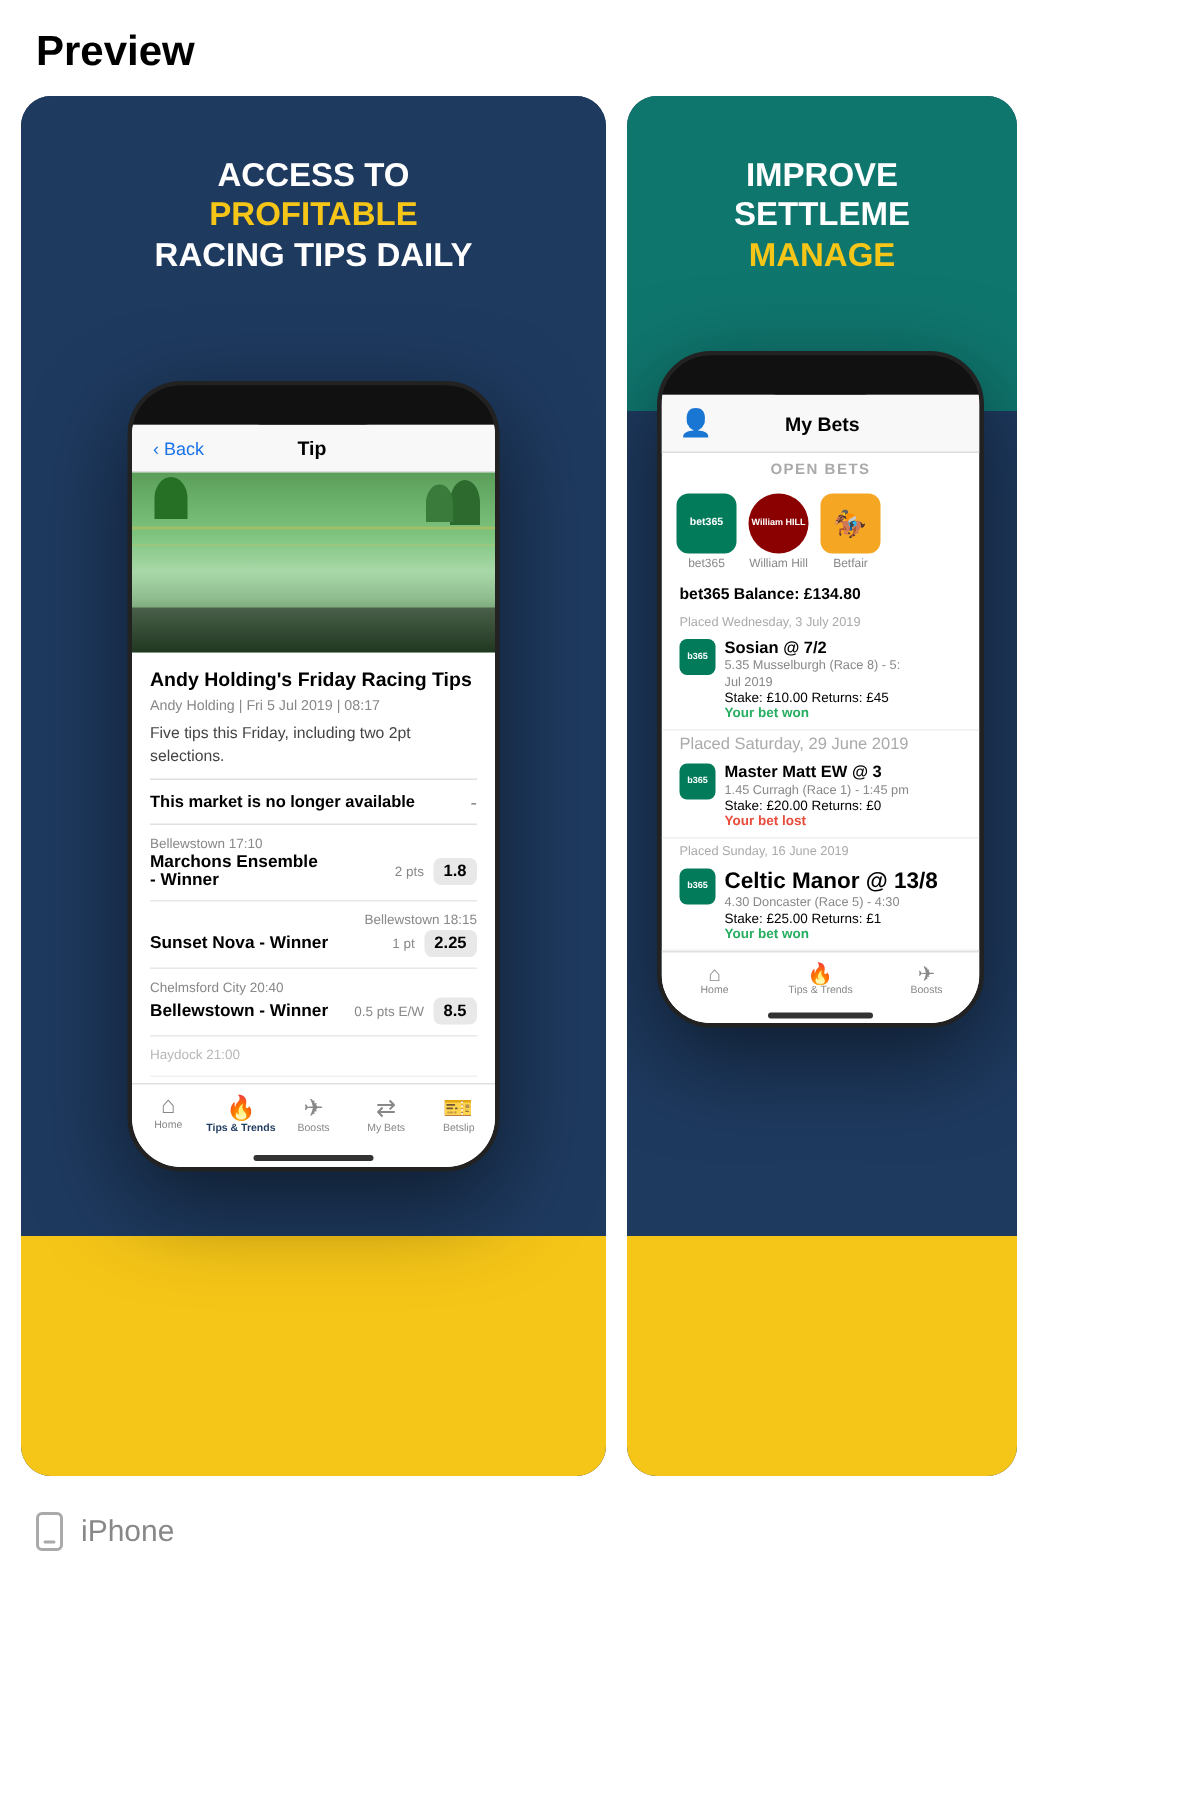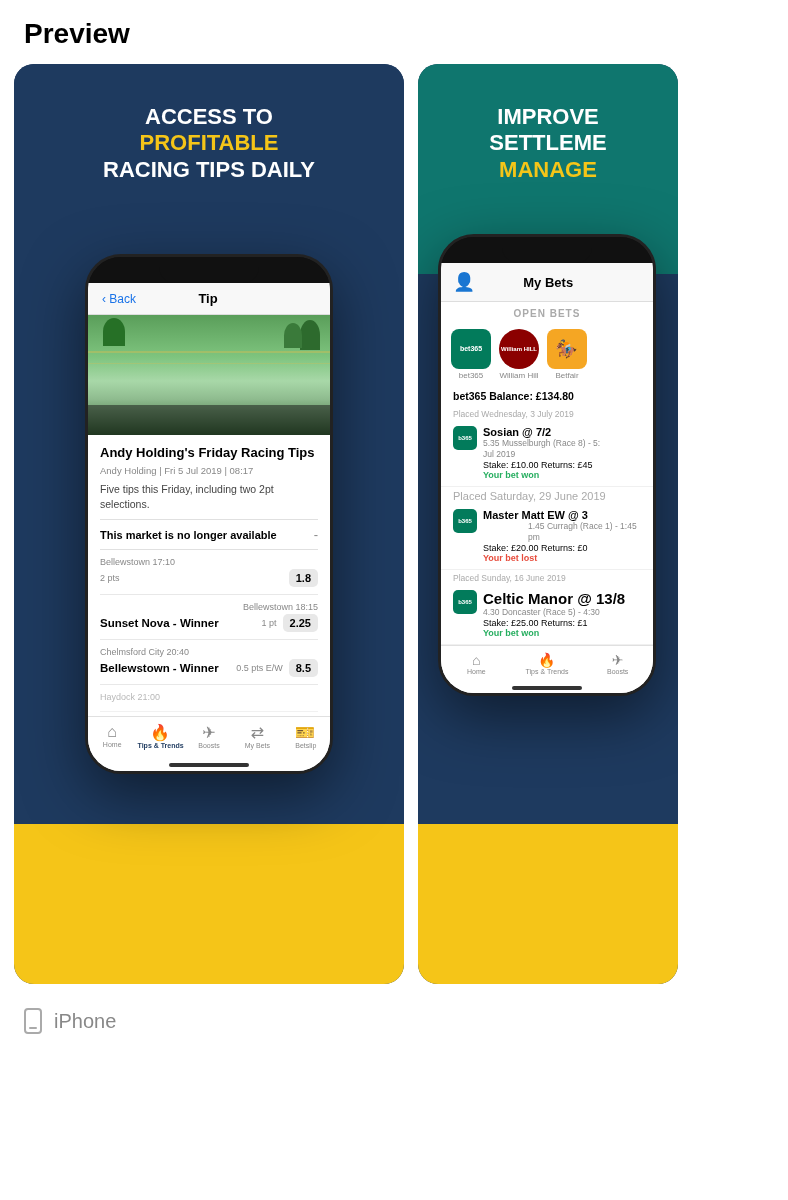--- a/index.html
+++ b/index.html
@@ -150,20 +150,21 @@
               <div style="display:flex; justify-content:space-between; align-items:center; padding:7px 0; border-top:1px solid #e0e0e0; border-bottom:1px solid #e0e0e0;">
                 <span style="font-size:11px; font-weight:600; color:#000;">This market is no longer available</span>
                 <span style="font-size:13px; color:#888;">-</span>
               </div>
 
               <div>
 
                 <div style="padding:7px 0; border-bottom:1px solid #e8e8e8;">
                   <div style="font-size:9px; color:#888; margin-bottom:2px;">Bellewstown 17:10</div>
                   <div style="display:flex; justify-content:space-between; align-items:center;">
+                    <span style="font-size:11.5px; font-weight:700; color:#000; flex:1;">Marchons Ensemble<br>- Winner</span>
                     <span style="font-size:9px; color:#888; margin-right:6px;">2 pts</span>
                     <span style="background:#e8e8e8; border-radius:5px; padding:3px 7px; font-size:11px; font-weight:600; color:#000;">1.8</span>
                   </div>
                 </div>
 
                 <div style="padding:7px 0; border-bottom:1px solid #e8e8e8;">
                   <div style="font-size:9px; color:#888; margin-bottom:2px;text-align:right;">Bellewstown 18:15</div>
                   <div style="display:flex; justify-content:space-between; align-items:center;">
                     <span style="font-size:11.5px; font-weight:700; color:#000; flex:1;">Sunset Nova - Winner</span>
                     <span style="font-size:9px; color:#888; margin-right:6px;">1 pt</span>
@@ -283,21 +284,21 @@
               </div>
 
               <div style="padding:3px 12px; font-size:11px; color:#aaa;">Placed Saturday, 29 June 2019</div>
               <div style="padding:4px 12px 6px; border-bottom:1px solid #f0f0f0;">
                 <div style="display:flex; align-items:flex-start; gap:6px;">
                   <div style="width:24px; height:24px; border-radius:5px; background:#027b5b; display:flex; align-items:center; justify-content:center; flex-shrink:0;">
                     <span style="font-size:6px; font-weight:700; color:#fff;">b365</span>
                   </div>
                   <div>
                     <div style="font-size:11px; font-weight:700; color:#000;">Master Matt EW @ 3</div>
-                    <div style="font-size:8.5px; color:#888; line-height:1.3;margin-left:45px;">1.45 Curragh (Race 1) - 1:45 pm</div>
+                    <div style="font-size:8.5px; color:#888; line-height:1.3;">1.45 Curragh (Race 1) - 1:45 pm</div>
                     <div style="font-size:9px; color:#000;">Stake: £20.00  Returns: £0</div>
                     <div style="font-size:9px; color:#e74c3c; font-weight:600;">Your bet lost</div>
                   </div>
                 </div>
               </div>
 
               <div style="padding:3px 12px; font-size:8.5px; color:#aaa;">Placed Sunday, 16 June 2019</div>
               <div style="padding:4px 12px 6px; border-bottom:1px solid #f0f0f0;">
                 <div style="display:flex; align-items:flex-start; gap:6px;">
                   <div style="width:24px; height:24px; border-radius:5px; background:#027b5b; display:flex; align-items:center; justify-content:center; flex-shrink:0;">

